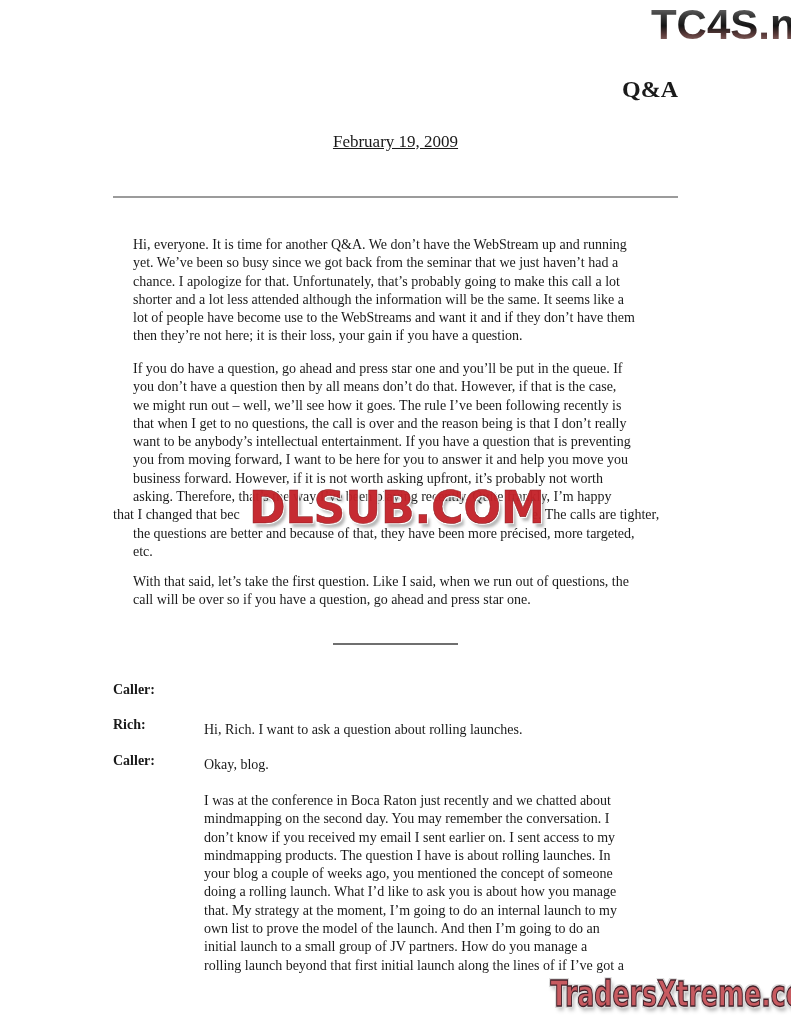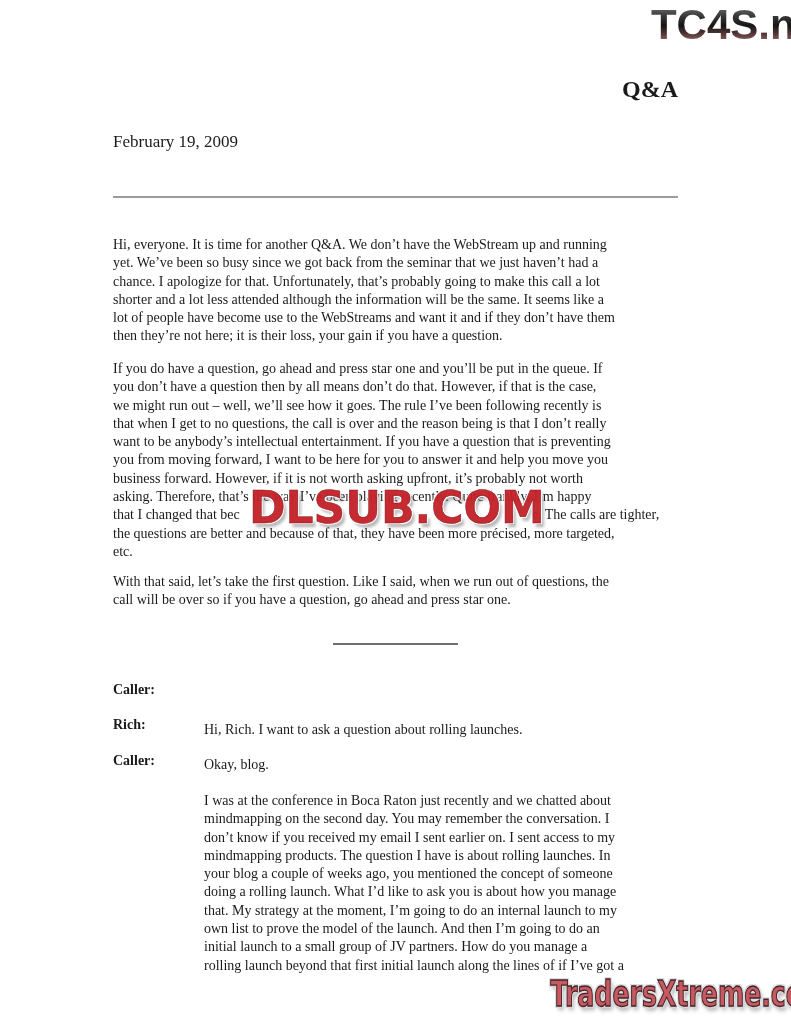--- a/index.html
+++ b/index.html
@@ -20,33 +20,33 @@
     -webkit-background-clip:text; background-clip:text; color:transparent;
     text-shadow:2px 3px 4px rgba(140,140,140,0.0);
   }
 
   .title {
     position:absolute; left:113px; top:76px; width:565px;
     text-align:right; font-weight:bold; font-size:24px;
   }
   .date {
     position:absolute; left:113px; top:132px; width:565px;
-    text-align:left; font-size:17px;
+    text-align:center; font-size:17px;text-decoration:underline;
   }
 
   .rule {
     position:absolute; left:113px; top:196px; width:565px; height:0;
     border-top:2px solid var(--rule-gray,#9b9b9b);
   }
 
   .para {
     position:absolute; left:113px; width:600px;
     font-size:14px; line-height:18.3px;
   }
-  .plines { display:block; white-space:pre-line; }
+  .plines { display:block; white-space:pre-line;margin-left:20px; }
   .line-split { display:block; white-space:nowrap; }
   .wm-gap { display:inline-block; width:292px; }
 
   .short-divider {
     position:absolute; left:333px; top:643px; width:125px; height:0;
     border-top:2px solid #6f6f6f;
   }
 
   .dialog-row {
     position:absolute; left:113px; width:600px; display:flex;

